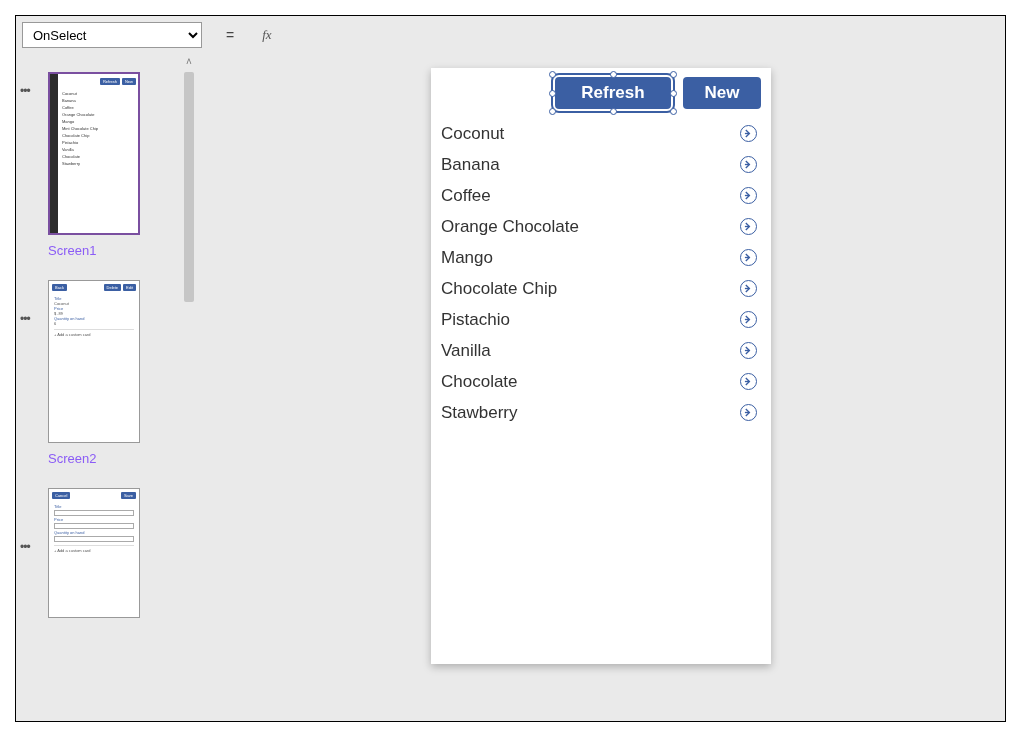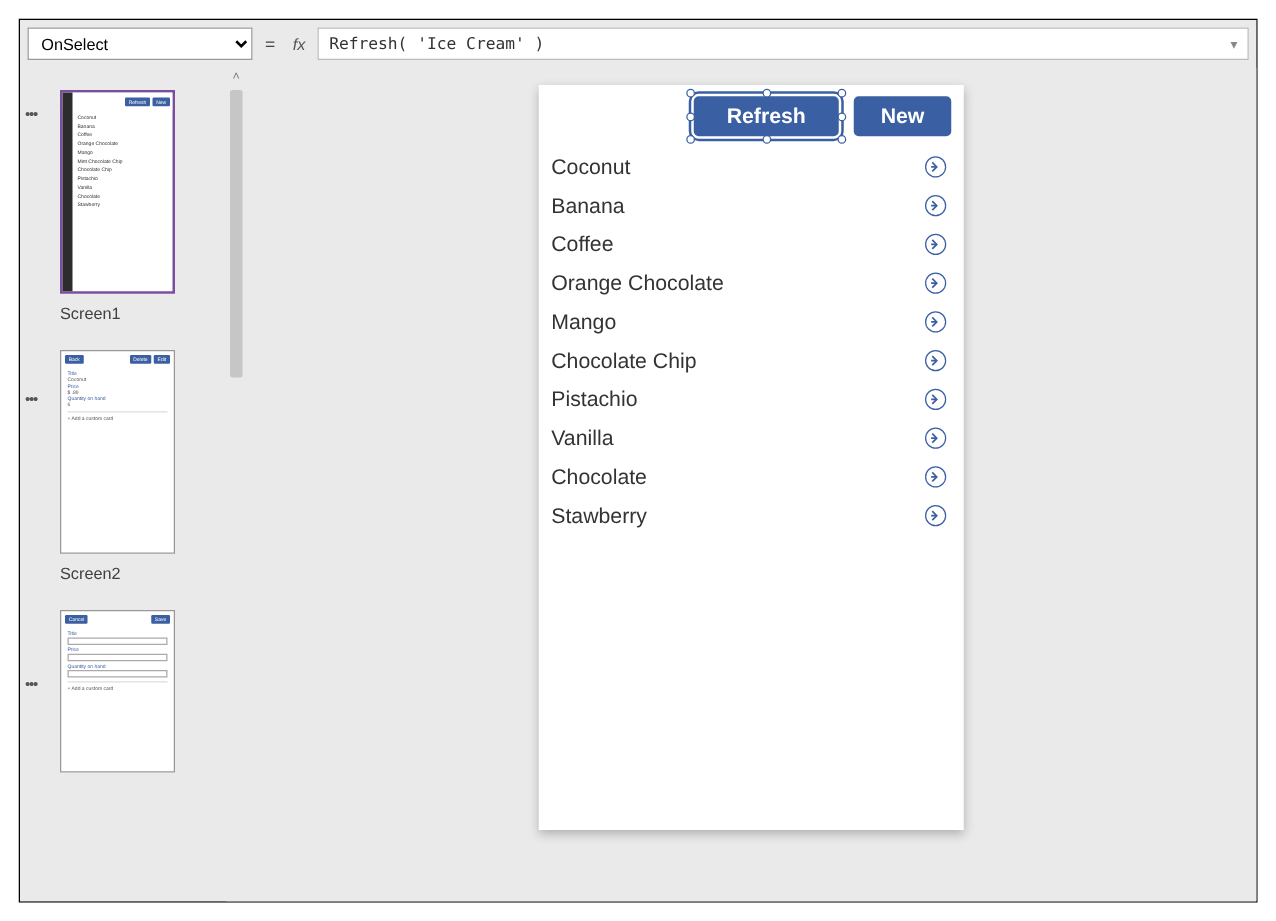--- a/index.html
+++ b/index.html
@@ -15,21 +15,21 @@
     margin: 15px;
     width: 991px;
     height: 707px;
     background: #EAEAEA;
     position: relative;
   }
   
   .formula-bar {
     display: flex;
     align-items: center;
-    gap: 6px;
+    gap: 20px;
     padding: 5px 6px;
     background: #EAEAEA;
     height: 38px;
   }
   .prop-select {
     width: 180px;
     height: 26px;
     border: 1px solid #999;
     background: #fff;
     font-size: 13px;
@@ -39,21 +39,21 @@
   .equals {
     font-size: 14px;
     color: #444;
     padding: 0 4px;
   }
   .fx {
     font-style: italic;
     font-size: 13px;
     color: #555;
     padding: 0 4px;
-    font-family: Liberation Sans, sans-serif;
+    font-family: Liberation Serif, serif;
   }
   .formula-input-wrap {
     flex: 1;
     display: flex;
     align-items: center;
     background: #fff;
     border: 1px solid #bbb;
     height: 26px;
     padding: 0 8px;
   }
@@ -95,21 +95,21 @@
     border: 1px solid #999;
     position: relative;
     overflow: hidden;
   }
   .thumb-card.selected {
     border: 2px solid #7a4fa0;
   }
   .thumb-label {
     margin: 8px 0 22px 22px;
     font-size: 13px;
-    color: #404040;
+    color: #8b5cf6;
   }
   
   .thumb-topbar-white {
     height: 14px;
     background: #fff;
     display:flex;
     justify-content:flex-end;
     align-items:center;
     gap:2px;
     padding:2px;
@@ -251,24 +251,20 @@
 <body>
 
 <div class="outer-frame">
 
   <div class="formula-bar">
     <select class="prop-select">
       <option>OnSelect</option>
     </select>
     <span class="equals">=</span>
     <span class="fx">fx</span>
-    <div class="formula-input-wrap">
-      <span class="formula-input">Refresh( 'Ice Cream' )</span>
-      <span class="formula-chevron">▾</span>
-    </div>
   </div>
 
   <div class="workspace">
 
     <div class="thumb-panel">
 
       <span class="thumb-dots" style="top:30px;">•••</span>
       <div class="thumb-card selected">
         <div class="thumb-dark-strip"></div>
         <div class="thumb-topbar-white">

